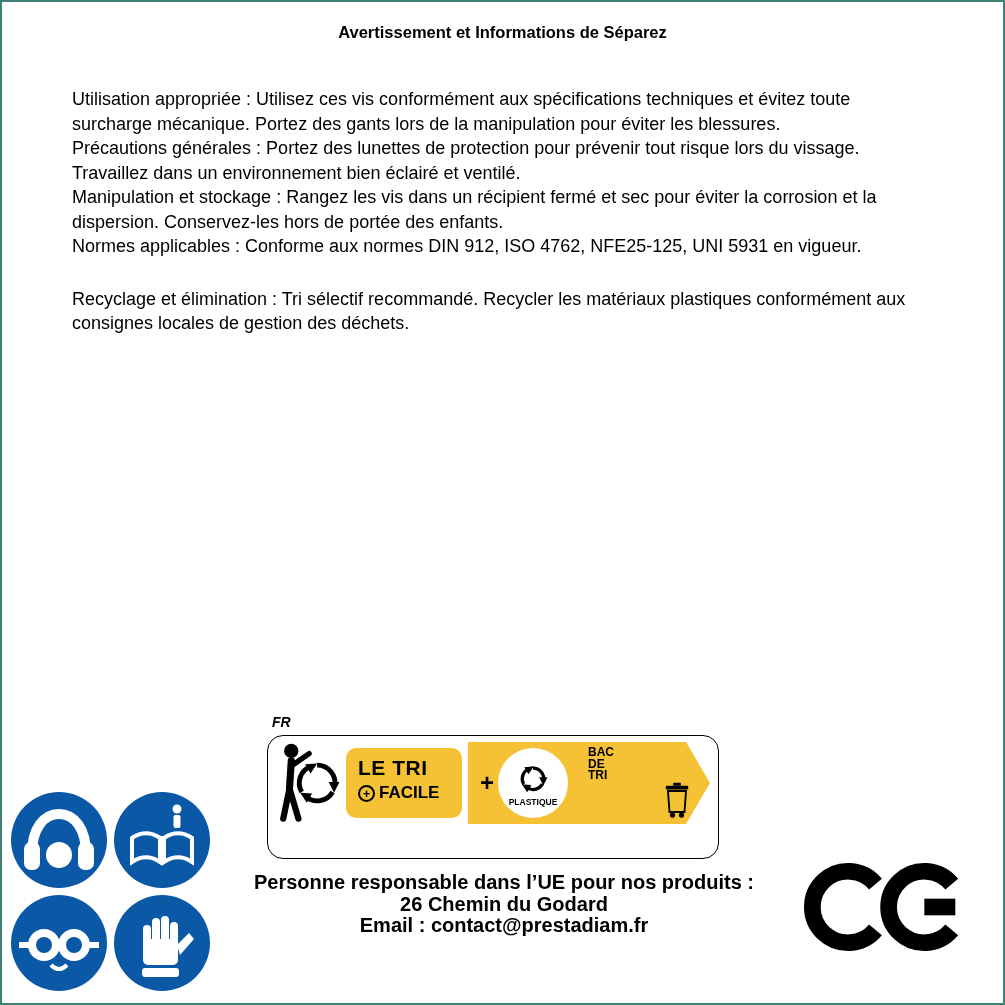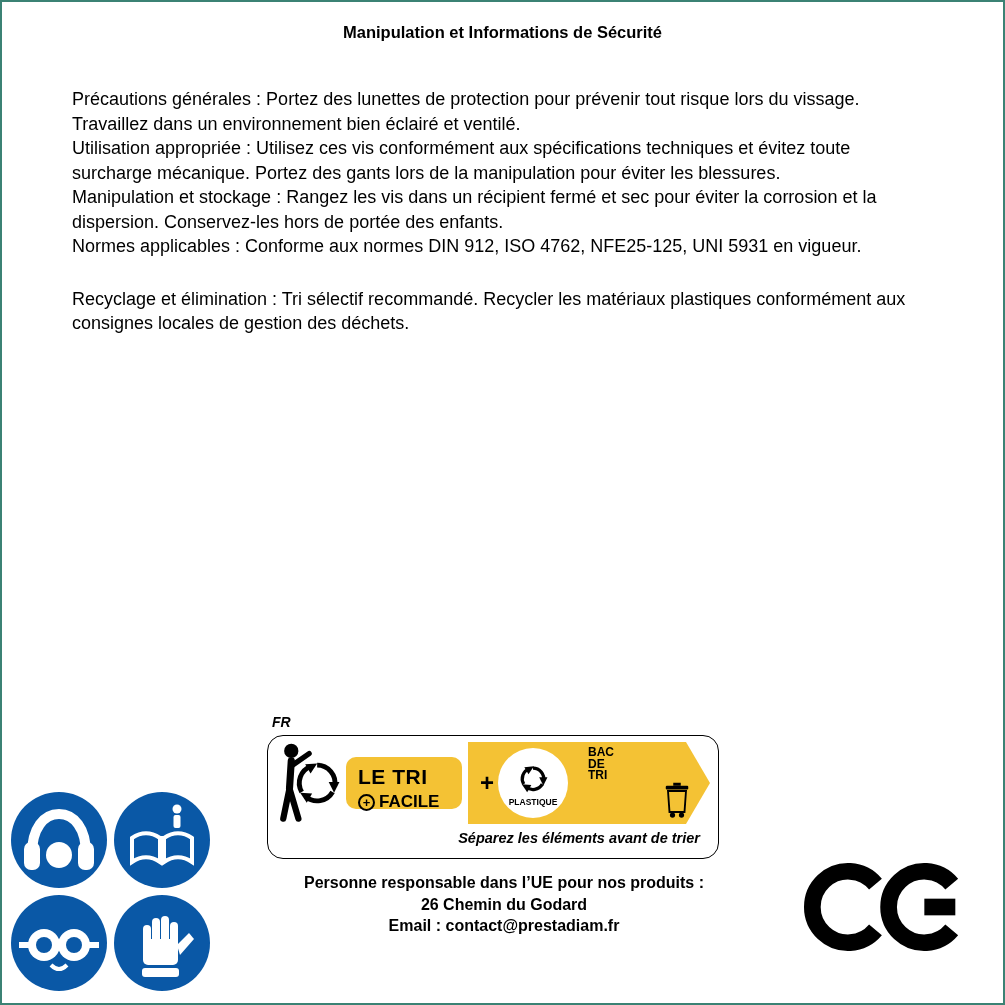--- a/index.html
+++ b/index.html
@@ -16,52 +16,52 @@
     grid-template-columns:96px 96px;grid-auto-rows:96px;gap:7px;}
   .picto{width:96px;height:96px;border-radius:50%;
     background:var(--picto-blue,#0a58a6);display:flex;align-items:center;justify-content:center;overflow:hidden;}
   .picto svg{width:96px;height:96px;display:block;}
   .fr-label{position:absolute;left:270px;top:712px;font-weight:bold;font-size:14px;font-style:italic;}
   .triman-box{position:absolute;left:265px;top:733px;width:452px;height:124px;
     border:1.5px solid #000;border-radius:16px;background:#fff;
     box-sizing:border-box;padding:5px 8px 4px 8px;}
   .triman-row{display:flex;align-items:center;height:84px;}
   .triman-figure{width:68px;height:82px;flex:0 0 auto;}
-  .letri-badge{width:116px;height:52px;background:var(--tri-yellow,#f4c234);
+  .letri-badge{width:116px;height:70px;background:var(--tri-yellow,#f4c234);
     border-radius:10px;padding:8px 0 0 12px;margin-left:2px;box-sizing:border-box;flex:0 0 auto;}
   .letri-line1{font-weight:bold;font-size:21px;letter-spacing:.5px;}
   .letri-line2{display:flex;align-items:center;gap:4px;font-weight:bold;font-size:17px;margin-top:3px;}
   .plus-circle{width:17px;height:17px;border:2px solid #000;border-radius:50%;
     display:flex;align-items:center;justify-content:center;font-size:13px;font-weight:bold;box-sizing:border-box;}
   .yellow-strip{margin-left:6px;height:82px;flex:1;background:var(--tri-yellow,#f4c234);
     clip-path:polygon(0 0,calc(100% - 24px) 0,100% 50%,calc(100% - 24px) 100%,0 100%);
     display:flex;align-items:center;padding-left:8px;position:relative;box-sizing:border-box;}
   .white-circle{width:70px;height:70px;background:#fff;border-radius:50%;
     display:flex;flex-direction:column;align-items:center;justify-content:center;flex:0 0 auto;}
   .white-circle .lbl{font-size:8.5px;font-weight:bold;}
   .strip-plus{font-size:24px;font-weight:bold;margin:0 4px;}
   .bac-area{position:relative;flex:1;height:100%;}
   .bac-text{position:absolute;left:20px;top:5px;font-size:12px;font-weight:bold;line-height:11.5px;}
   .bin-svg{position:absolute;right:18px;bottom:4px;width:30px;height:40px;}
   .tagline{text-align:right;padding-right:10px;margin-top:5px;
     font-style:italic;font-weight:bold;font-size:14.5px;}
   .responsible{position:absolute;left:240px;top:870px;width:524px;text-align:center;
-    font-weight:bold;font-size:16px;line-height:21.5px;}
+    font-weight:bold;font-size:20px;line-height:21.5px;}
   .ce-mark{position:absolute;left:800px;top:853px;width:170px;height:104px;}
 </style>
 </head>
 <body>
 
 <div id="page">
 
-  <div class="title">Manipulation et Informations de Sécurité</div>
+  <div class="title">Avertissement et Informations de Séparez</div>
 
   <div class="body-text">
+    <p>Utilisation appropriée : Utilisez ces vis conformément aux spécifications techniques et évitez toute surcharge mécanique. Portez des gants lors de la manipulation pour éviter les blessures.</p>
     <p>Précautions générales : Portez des lunettes de protection pour prévenir tout risque lors du vissage. Travaillez dans un environnement bien éclairé et ventilé.</p>
-    <p>Utilisation appropriée : Utilisez ces vis conformément aux spécifications techniques et évitez toute surcharge mécanique. Portez des gants lors de la manipulation pour éviter les blessures.</p>
     <p>Manipulation et stockage : Rangez les vis dans un récipient fermé et sec pour éviter la corrosion et la dispersion. Conservez-les hors de portée des enfants.</p>
     <p>Normes applicables : Conforme aux normes DIN 912, ISO 4762, NFE25-125, UNI 5931 en vigueur.</p>
     <p class="recycle-para">Recyclage et élimination : Tri sélectif recommandé. Recycler les matériaux plastiques conformément aux consignes locales de gestion des déchets.</p>
   </div>
 
   <div class="icons-grid">
     <div class="picto">
       <svg viewBox="0 0 96 96">
         <path d="M 21 62 C 21 36 33 22 48 22 C 63 22 75 36 75 62" fill="none" stroke="#fff" stroke-width="10"></path>
         <rect x="13" y="50" width="16" height="28" rx="7" fill="#fff"></rect>
@@ -151,21 +151,20 @@
           <svg class="bin-svg" viewBox="0 0 40 50">
             <rect x="15" y="2" width="10" height="4" fill="#000"></rect>
             <rect x="5" y="6" width="30" height="5" rx="1.5" fill="#000"></rect>
             <polygon points="8,13 32,13 30,41 10,41" fill="none" stroke="#000" stroke-width="2.5"></polygon>
             <circle cx="14" cy="45" r="3.5"></circle>
             <circle cx="26" cy="45" r="3.5"></circle>
           </svg>
         </div>
       </div>
     </div>
-    <div class="tagline">Séparez les éléments avant de trier</div>
   </div>
 
   <div class="responsible">
     <div>Personne responsable dans l’UE pour nos produits :</div>
     <div>26 Chemin du Godard</div>
     <div>Email : contact@prestadiam.fr</div>
   </div>
 
   <svg class="ce-mark" viewBox="0 0 214 122">
     <path d="M 92.5 32.1 A 45 45 0 1 0 92.5 89.9" fill="none" stroke="#000" stroke-width="21"></path>

